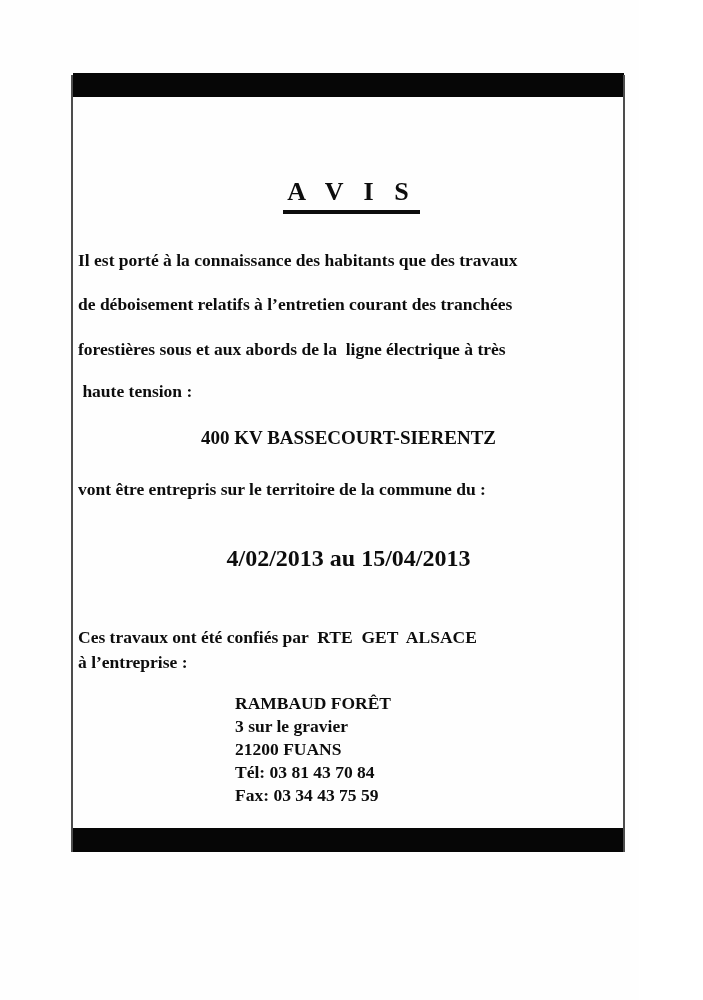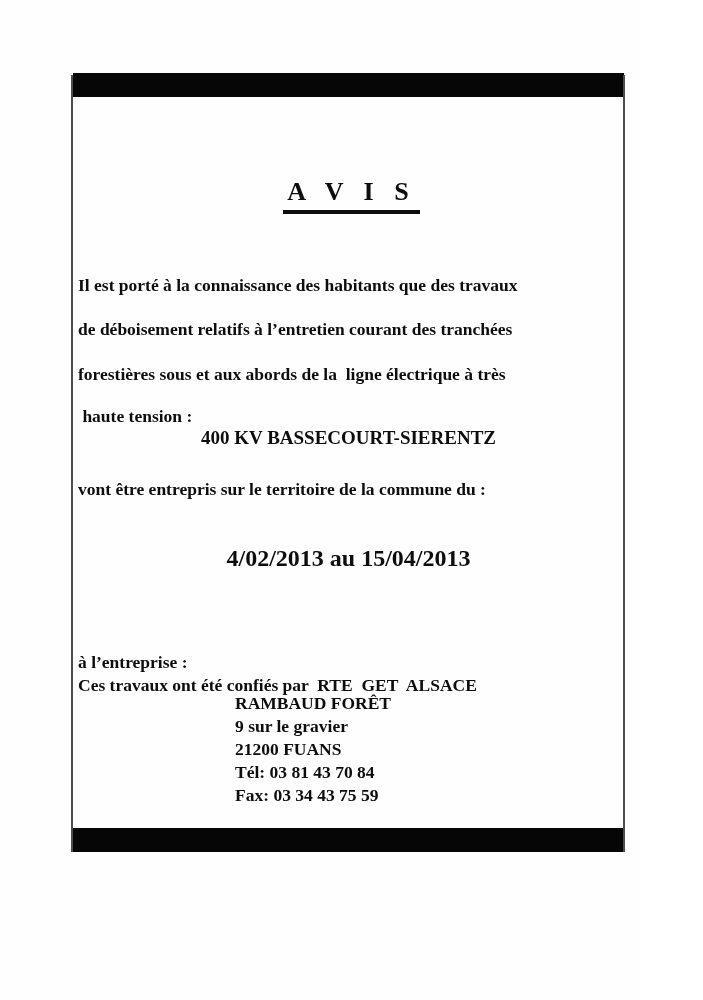--- a/index.html
+++ b/index.html
@@ -48,32 +48,32 @@
     top: 146px;
     font-size: 26px;
     letter-spacing: 7px;
     transform: translateX(-24px);
   }
   .notice-title .underlined {
     display: inline-block;
     border-bottom: 4px solid #0d0d0d;
     padding: 0 4px 3px 4px;
   }
-  .intro-line { left: 78px; font-size: 17.5px; margin-top: 25px; }
+  .intro-line { left: 78px; font-size: 17.5px; }
   .intro-line-1 { top: 250px; }
   .intro-line-2 { top: 294px; }
   .intro-line-3 { top: 339px; }
   .intro-line-4 { top: 381px; }
 
   .kv-line   { top: 427px; font-size: 19px; }
   .vont-line { left: 78px; top: 479px; font-size: 17.5px; }
   .date-line { top: 544px; font-size: 24px; }
 
   .contractor-line { left: 78px; font-size: 17.5px; }
-  .contractor-line-1 { top: 627px; margin-top: 48px; }
+  .contractor-line-1 { top: 627px; }
   .contractor-line-2 { top: 652px; }
 
   .company-block {
     position: absolute;
     left: 207px;
     top: 692px;
     font-size: 17.5px;
     margin-left: 28px;
   }
   .company-block .company-line {
@@ -104,19 +104,19 @@
 
   <div class="txt vont-line">vont être entrepris sur le territoire de la commune du :</div>
 
   <div class="txt centered date-line">4/02/2013 au 15/04/2013</div>
 
   <div class="txt contractor-line contractor-line-1">Ces travaux ont été confiés par  RTE  GET  ALSACE</div>
   <div class="txt contractor-line contractor-line-2">à l’entreprise :</div>
 
   <div class="company-block">
     <div class="company-line">RAMBAUD FORÊT</div>
-    <div class="company-line">9 sur le gravier</div>
+    <div class="company-line">3 sur le gravier</div>
     <div class="company-line">21200 FUANS</div>
     <div class="company-line">Tél: 03 81 43 70 84</div>
     <div class="company-line">Fax: 03 34 43 75 59</div>
   </div>
 
 </div>
 
 </body></html>

